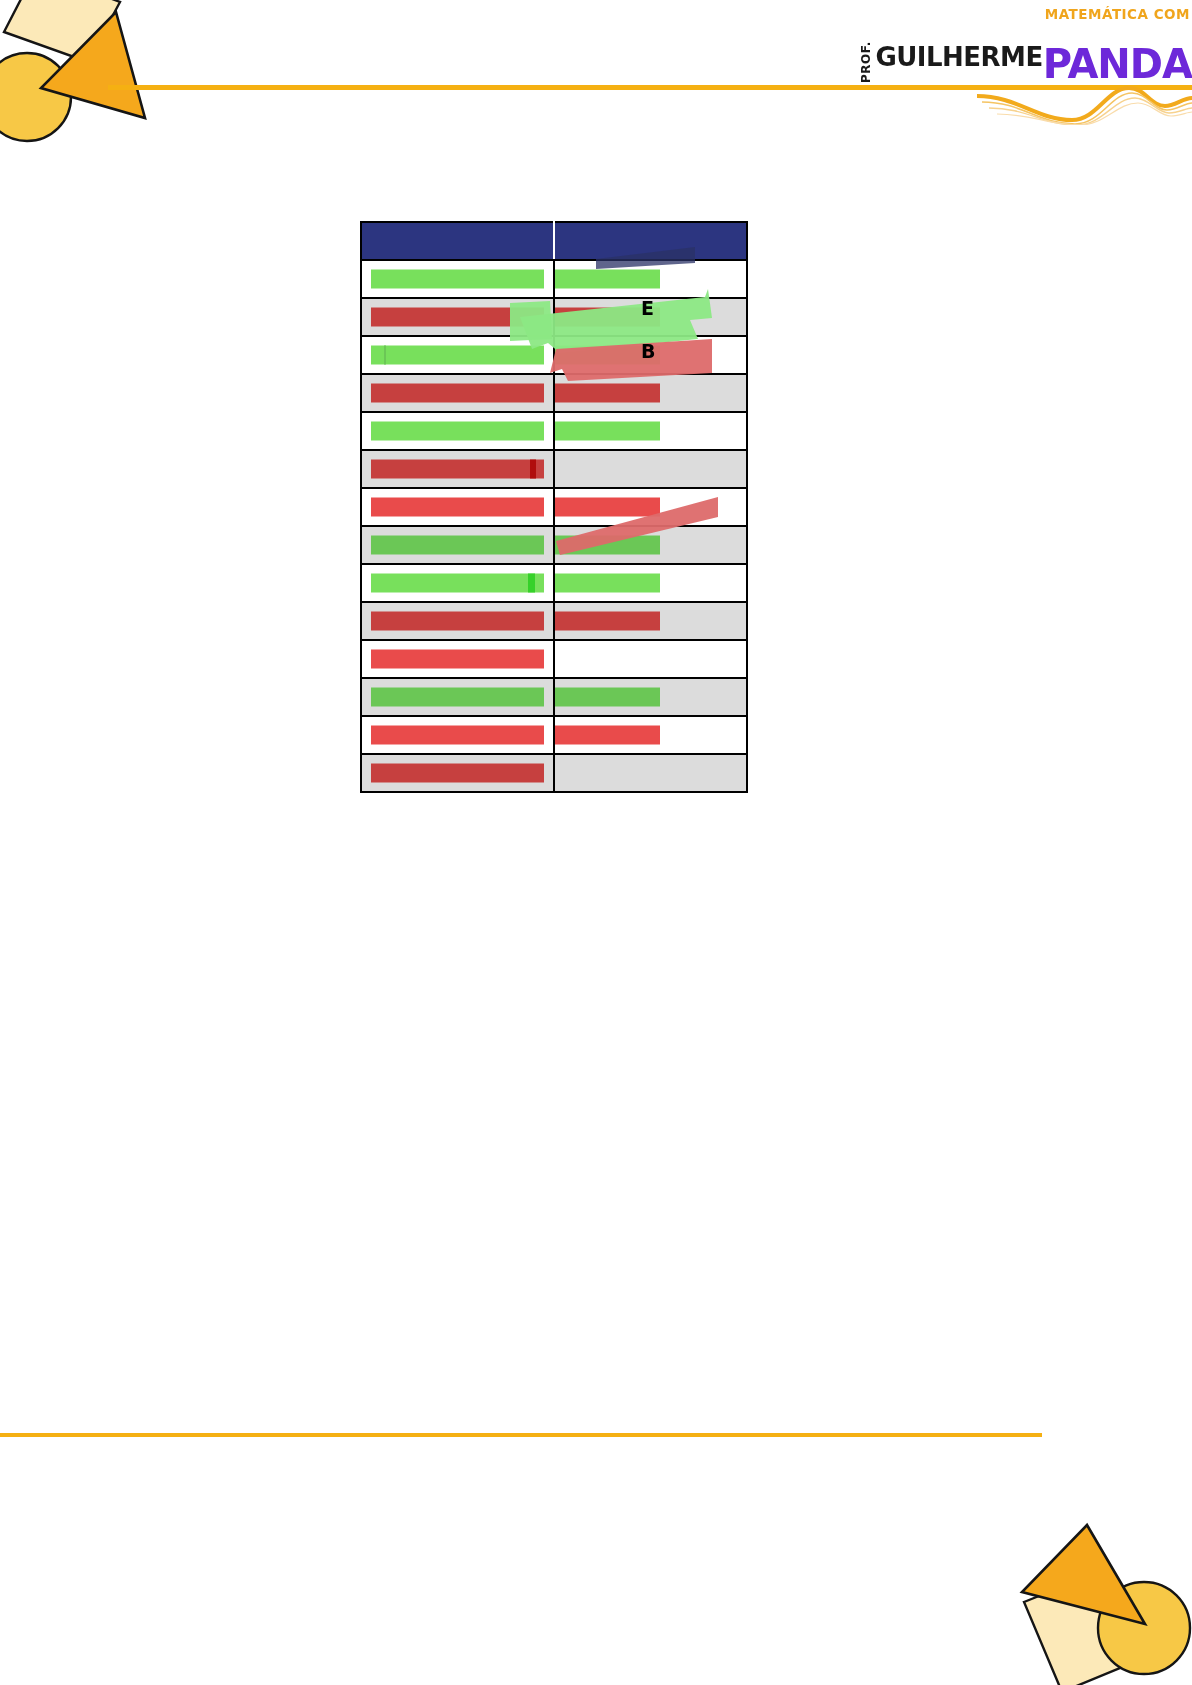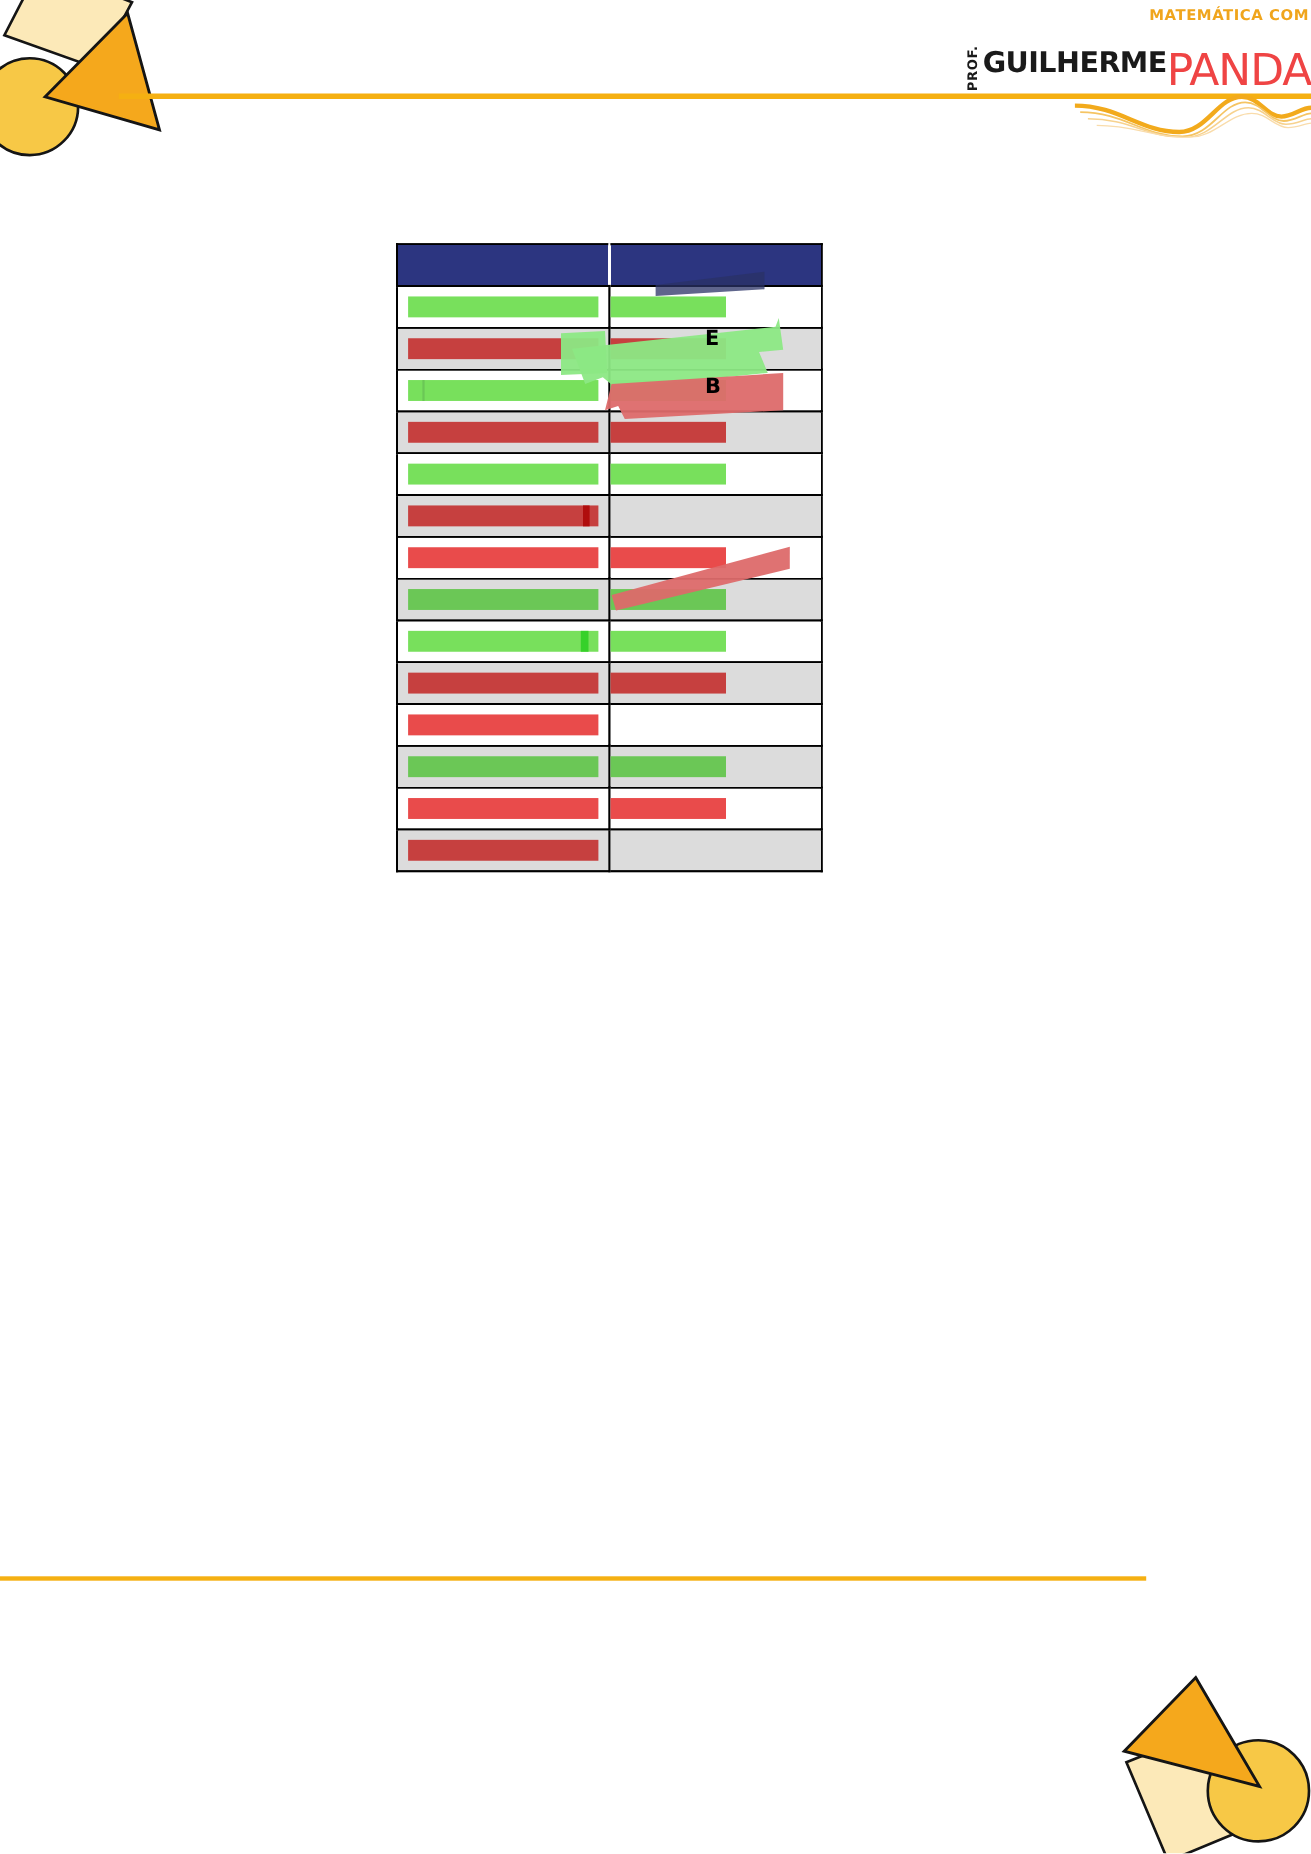--- a/index.html
+++ b/index.html
@@ -83,23 +83,23 @@
   .logo-guilherme {
     font-family: "DejaVu Sans", sans-serif;
     font-weight: bold;
     font-size: 26px;
     color: #1a1a1a;
     line-height: 0.95;
     letter-spacing: -0.5px;
   }
   .logo-panda {
     font-family: "DejaVu Sans", sans-serif;
-    font-weight: normal;
+    font-weight: bold;
     font-size: 40px;
-    color: #ef4444;
+    color: #6d28d9;
     line-height: 0.95;
     letter-spacing: -1px;
     -webkit-text-stroke: 0px;
   }
   .logo-wave {
     position: absolute;
     right: 0;
     top: 72px;
     width: 215px;
     height: 45px;

